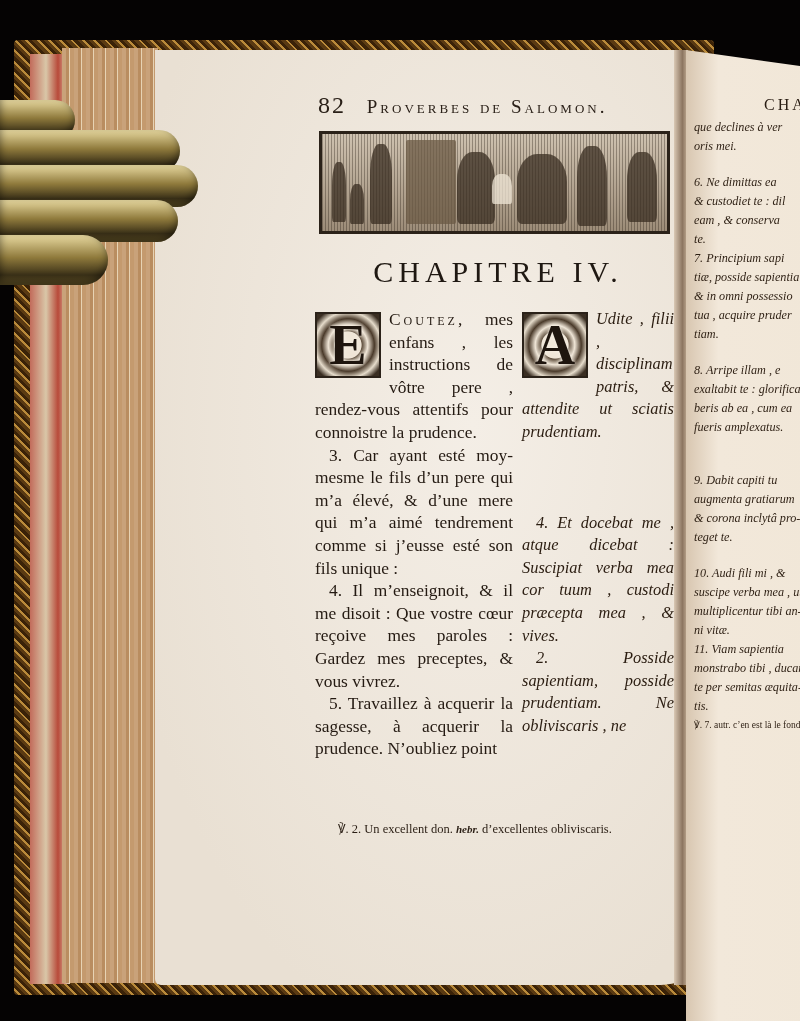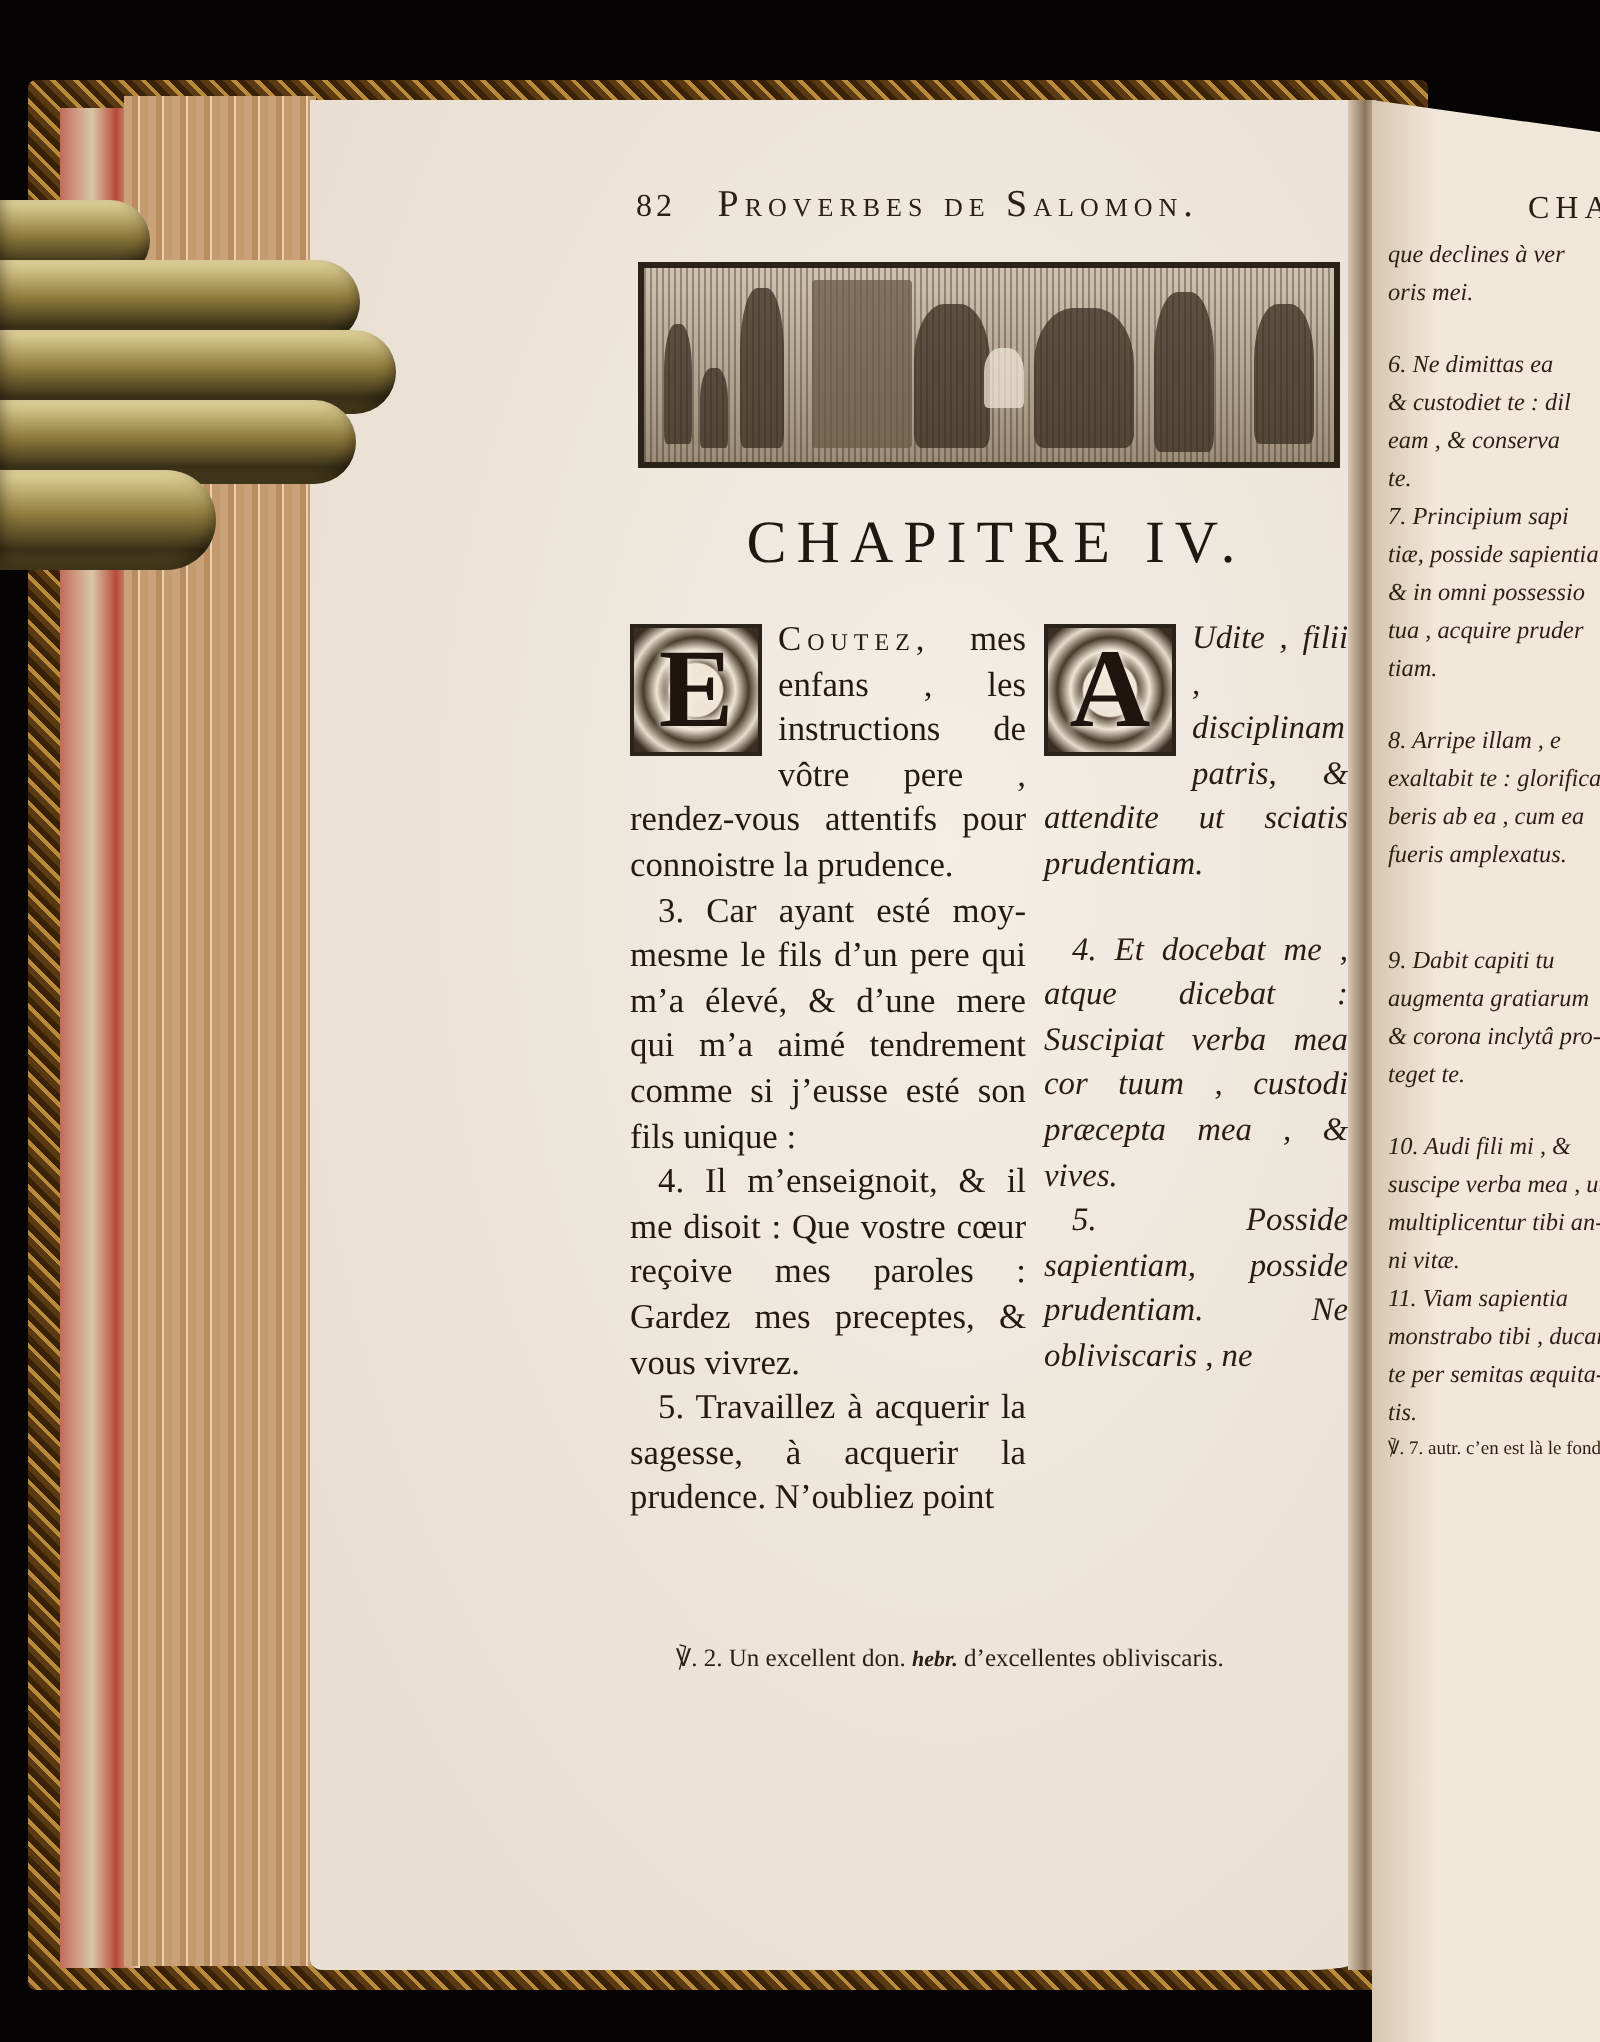--- a/index.html
+++ b/index.html
@@ -43,21 +43,21 @@
   }
   .brass-ring {
     position: absolute; left: 0; border-radius: 0 30px 30px 0;
     background: linear-gradient(180deg, #e8d9a0, #8f7a3c 45%, #3b3118 80%, #6b5a2a);
     box-shadow: inset 0 -4px 8px rgba(0,0,0,.5);
   }
   .running-head {
     position: absolute; left: 318px; top: 92px; width: 360px;
     font-size: 19px; color: #2a2018; letter-spacing: 2px; white-space: nowrap;
   }
-  .running-head .folio { margin-right: 14px; font-size: 16px; }
+  .running-head .folio { margin-right: 14px; font-size: 24px; }
   .running-head .title { font-variant: small-caps; letter-spacing: 3px; }
   .woodcut {
     position: absolute; left: 319px; top: 131px; width: 351px; height: 103px;
     border: 3px solid #2b2219; box-sizing: border-box;
     background:
       repeating-linear-gradient(90deg, rgba(40,30,20,.35) 0 1px, transparent 1px 3px),
       linear-gradient(180deg, #cfc2b0, #9c8c78);
     overflow: hidden;
   }
   .wc-fig { position: absolute; background: #3a2e22; border-radius: 40% 40% 10% 10%; opacity: .75; }
@@ -187,22 +187,22 @@
   <p class="verse">3. Car ayant esté moy-mesme le fils d’un pere qui m’a élevé, &amp; d’une mere qui m’a aimé tendrement comme si j’eusse esté son fils unique :</p>
   <p class="verse">4. Il m’enseignoit, &amp; il me disoit : Que vostre cœur reçoive mes paroles : Gardez mes preceptes, &amp; vous vivrez.</p>
   <p class="verse">5. Travaillez à acquerir la sagesse, à acquerir la prudence. N’oubliez point</p>
 </div>
 
 <div class="col-la">
   <p class="verse first">
     <span class="dropcap" style="font-style:normal;">A</span>
     <span>Udite , filii , disciplinam patris, &amp; attendite ut sciatis prudentiam.</span>
   </p>
-  <p class="verse" style="margin-top:20px;">4. Et docebat me , atque dicebat : Suscipiat verba mea cor tuum , custodi præcepta mea , &amp; vives.</p>
-  <p class="verse">5. Posside sapientiam, posside prudentiam. Ne obliviscaris , ne</p>
+  <p class="verse" style="margin-top:68px;">4. Et docebat me , atque dicebat : Suscipiat verba mea cor tuum , custodi præcepta mea , &amp; vives.</p>
+  <p class="verse">2. Posside sapientiam, posside prudentiam. Ne obliviscaris , ne</p>
 </div>
 
 <div class="footnote">
   <span>℣. 2.</span>
   <span>Un excellent don.</span>
   <i>hebr.</i>
   <span>d’excellentes obliviscaris.</span>
 </div>
 
 </body></html>

